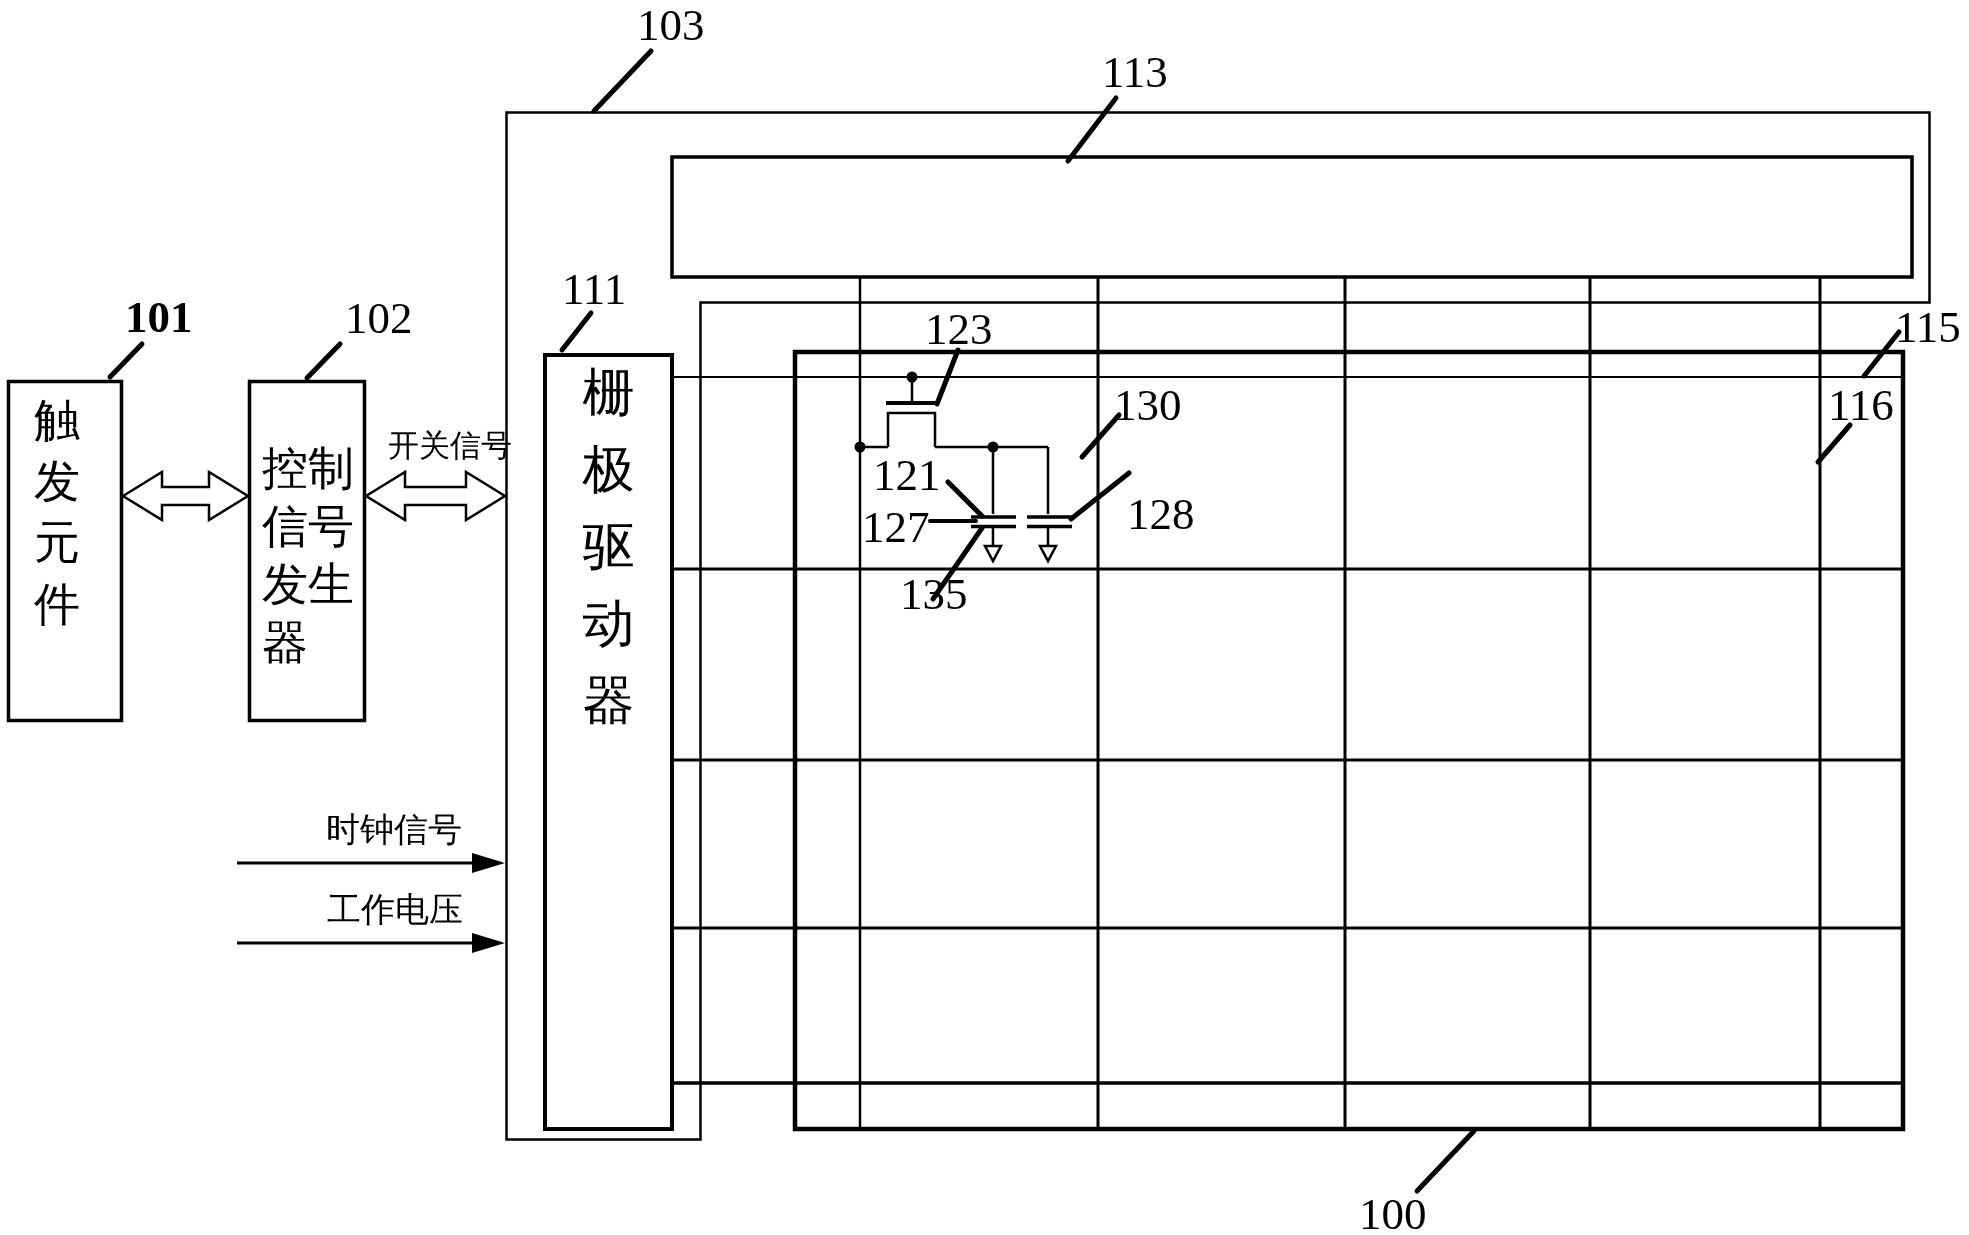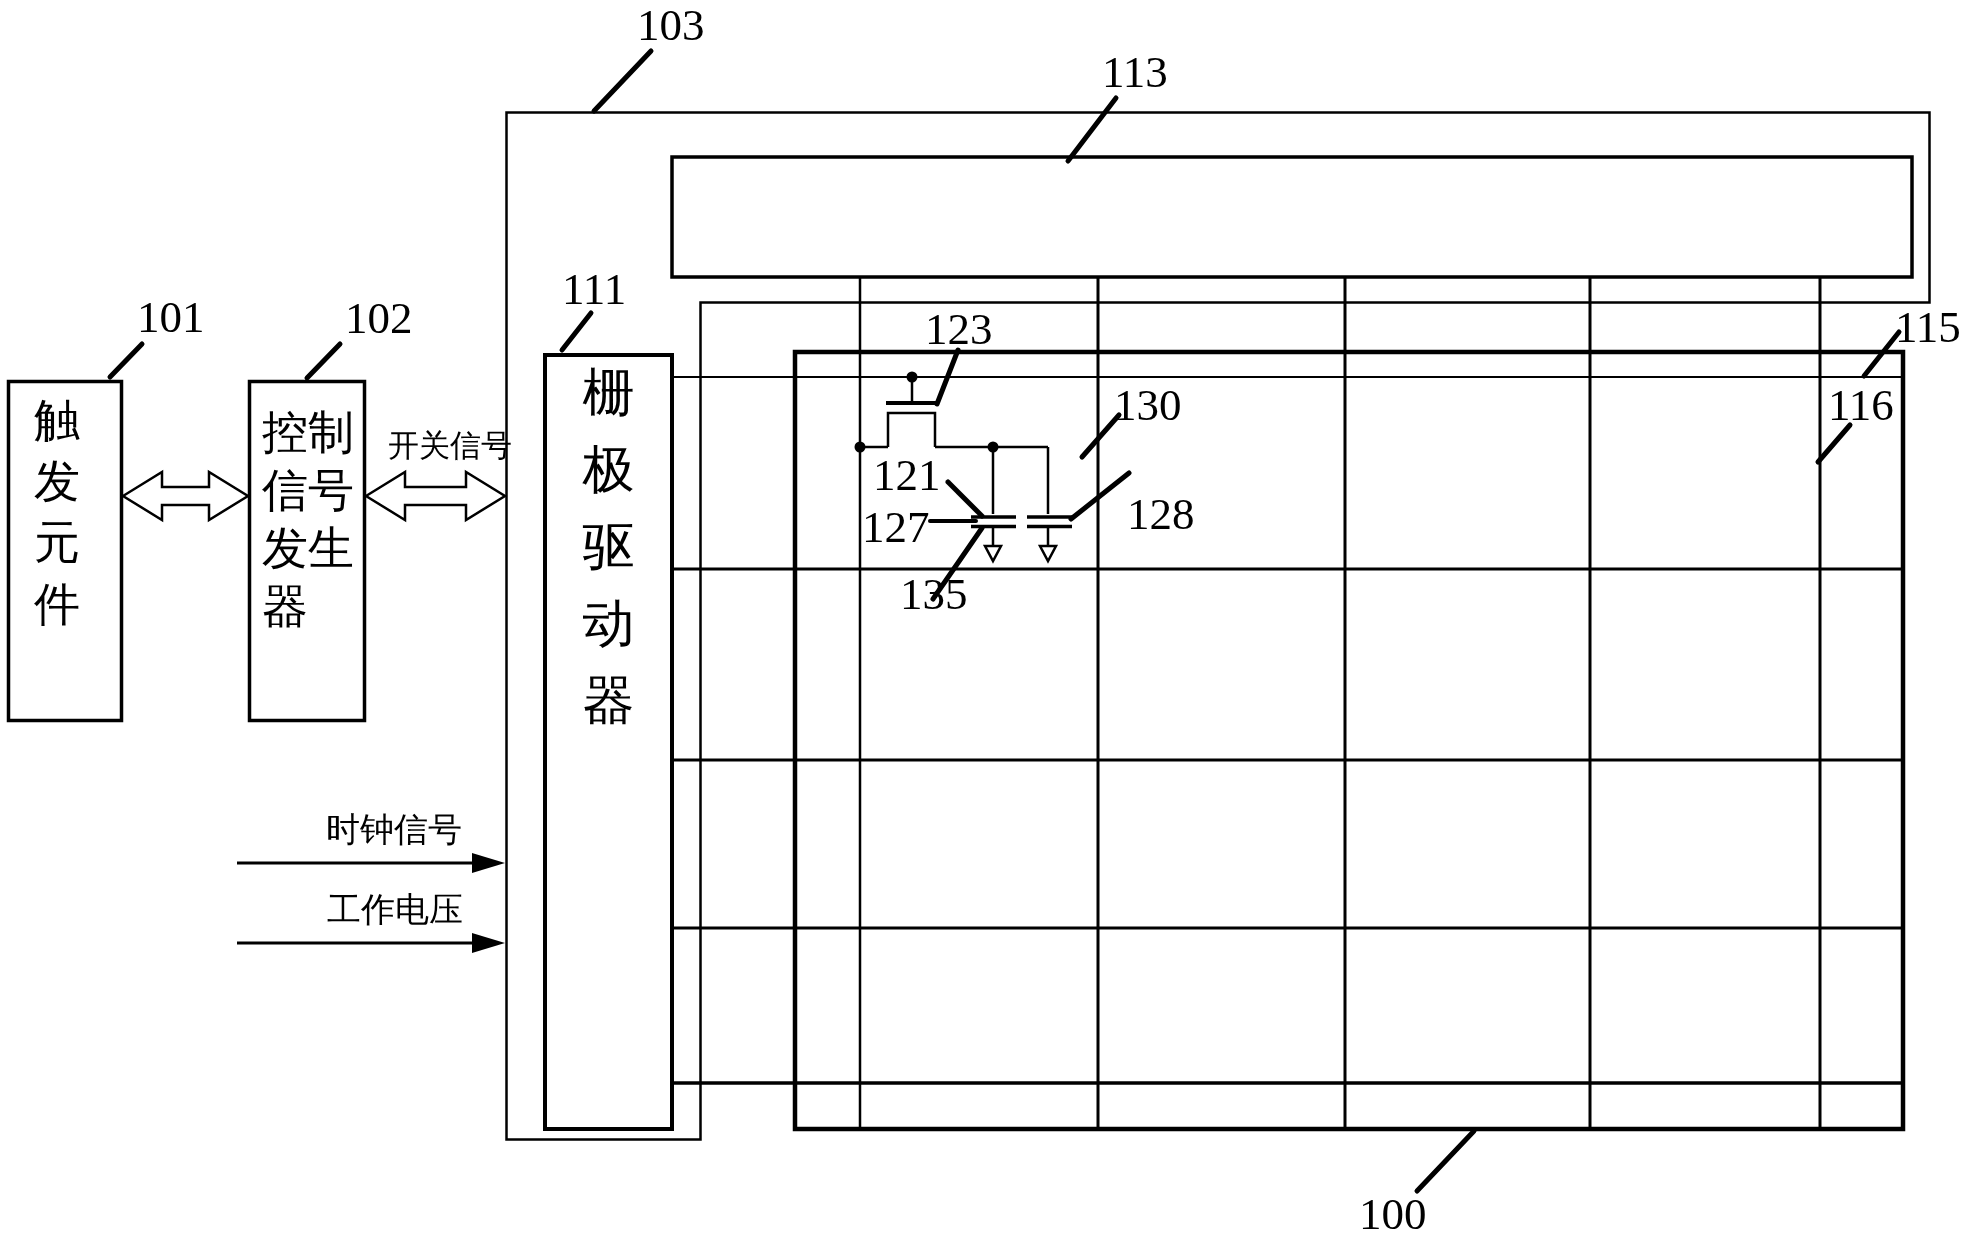--- a/index.html
+++ b/index.html
@@ -10,21 +10,21 @@
   #stage svg{ position:absolute; left:0; top:0; }
   .lbl{ position:absolute; line-height:1; white-space:nowrap; }
   .num{ font-size:45px; }
   .cjk{ font-family:"Liberation Serif", serif; }
   .sig{ font-size:34px; }
   .blocktext{ position:absolute; display:flex; }
   .vwrap{ word-break:break-all; overflow-wrap:anywhere; text-align:center; }
   .t101{ left:7px; top:380px; width:100px; height:342px; justify-content:center; }
   .t101 .vwrap{ width:52px; font-size:46px; line-height:1.33; padding-top:10px; }
   .t102{ left:248px; top:380px; width:118px; height:342px; }
-  .t102 .vwrap{ width:98px; font-size:46px; line-height:1.26; padding-top:24px; padding-left:14px; text-align:left; }
+  .t102 .vwrap{ width:98px; font-size:46px; line-height:1.26; padding-top:24px; padding-left:14px; text-align:left;margin-top:36px; }
   .t111{ left:545px; top:355px; width:127px; height:774px; justify-content:center; }
   .t111 .vwrap{ width:56px; font-size:52px; line-height:1.48; }
   .t113{ left:672px; top:157px; width:1240px; height:120px; align-items:center; }
   .t113 .inner{ padding-left:400px; font-size:54px; letter-spacing:2px; }
   line, path.o, rect{ stroke:var(--line); fill:none; }
   .dot{ fill:var(--line); stroke:none; }
   .solidhead{ fill:var(--line); stroke:none; }
   .hollow{ fill:var(--bg); stroke:var(--line); stroke-width:2.5px; }
   .darrow{ fill:var(--bg); stroke:var(--line); stroke-width:2.5px; }
 </style>
@@ -130,21 +130,21 @@
   <div class="blocktext t111">
     <div class="vwrap cjk">栅极驱动器</div>
   </div>
 
   <div class="lbl cjk" style="left:388px; top:430px; font-size:31px;">开关信号</div>
   <div class="lbl cjk sig" style="left:326px; top:813px;">时钟信号</div>
   <div class="lbl cjk sig" style="left:327px; top:893px;">工作电压</div>
 
   <div class="lbl num" style="left:637px;  top:3px;">103</div>
   <div class="lbl num" style="left:1102px; top:50px;">113</div>
-  <div class="lbl num" style="left:137px;  top:295px;">101</div>
+  <div class="lbl num" style="left:125px;  top:295px;font-weight:bold;">101</div>
   <div class="lbl num" style="left:317px;  top:296px;margin-left:28px;">102</div>
   <div class="lbl num" style="left:562px;  top:267px;">111</div>
   <div class="lbl num" style="left:925px;  top:307px;">123</div>
   <div class="lbl num" style="left:1895px; top:305px;">115</div>
   <div class="lbl num" style="left:1114px; top:383px;">130</div>
   <div class="lbl num" style="left:1828px; top:383px;">116</div>
   <div class="lbl num" style="left:873px;  top:453px;">121</div>
   <div class="lbl num" style="left:1127px; top:453px;margin-top:39px;">128</div>
   <div class="lbl num" style="left:862px;  top:505px;">127</div>
   <div class="lbl num" style="left:900px;  top:572px;">135</div>

